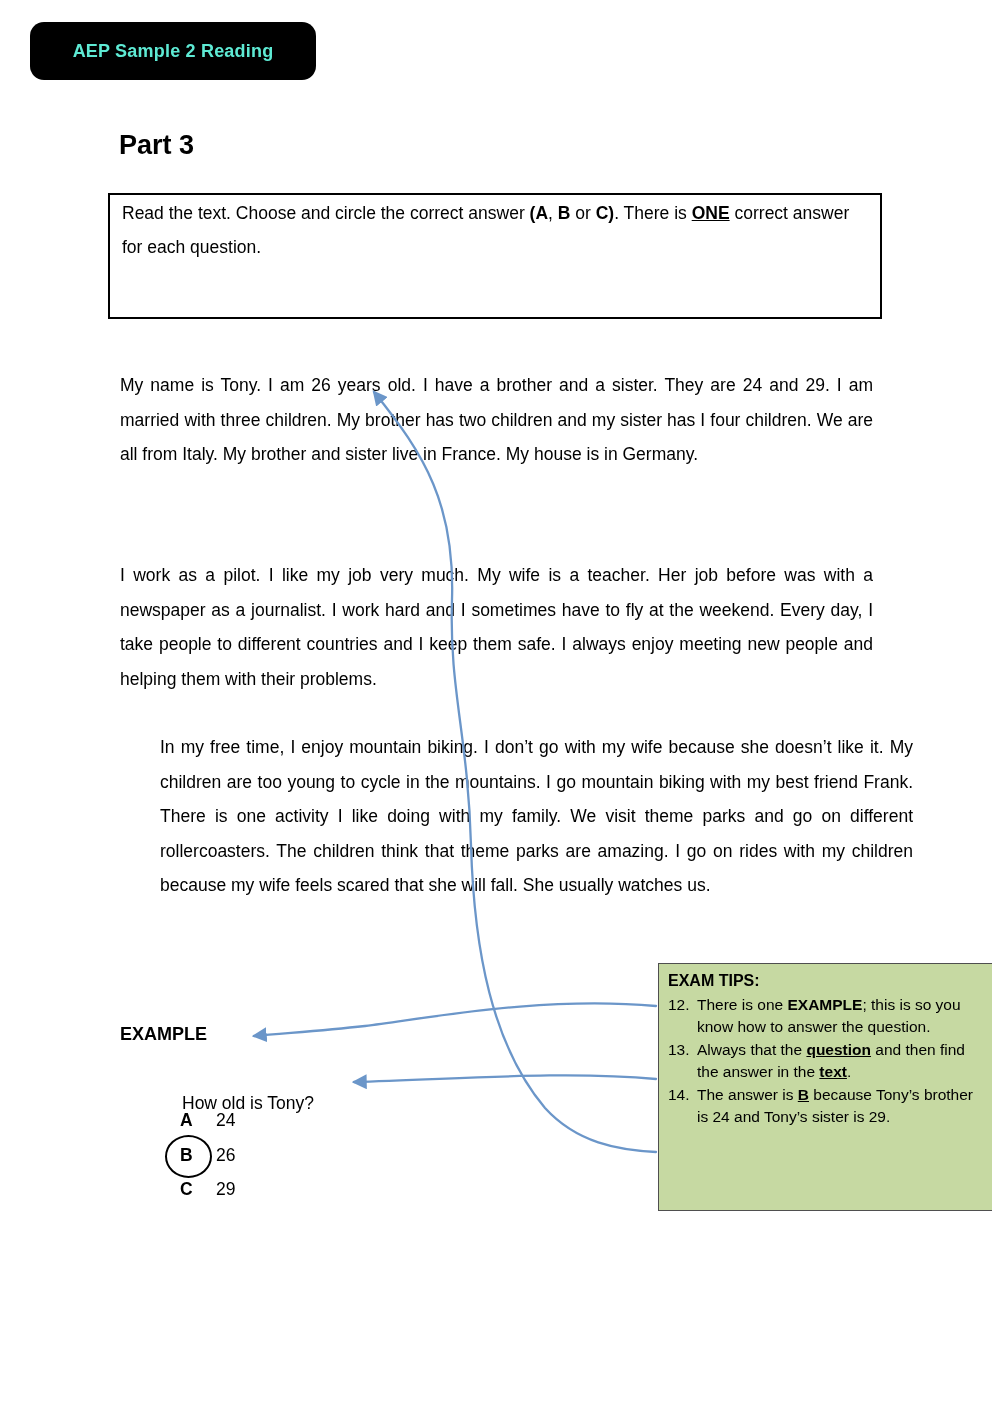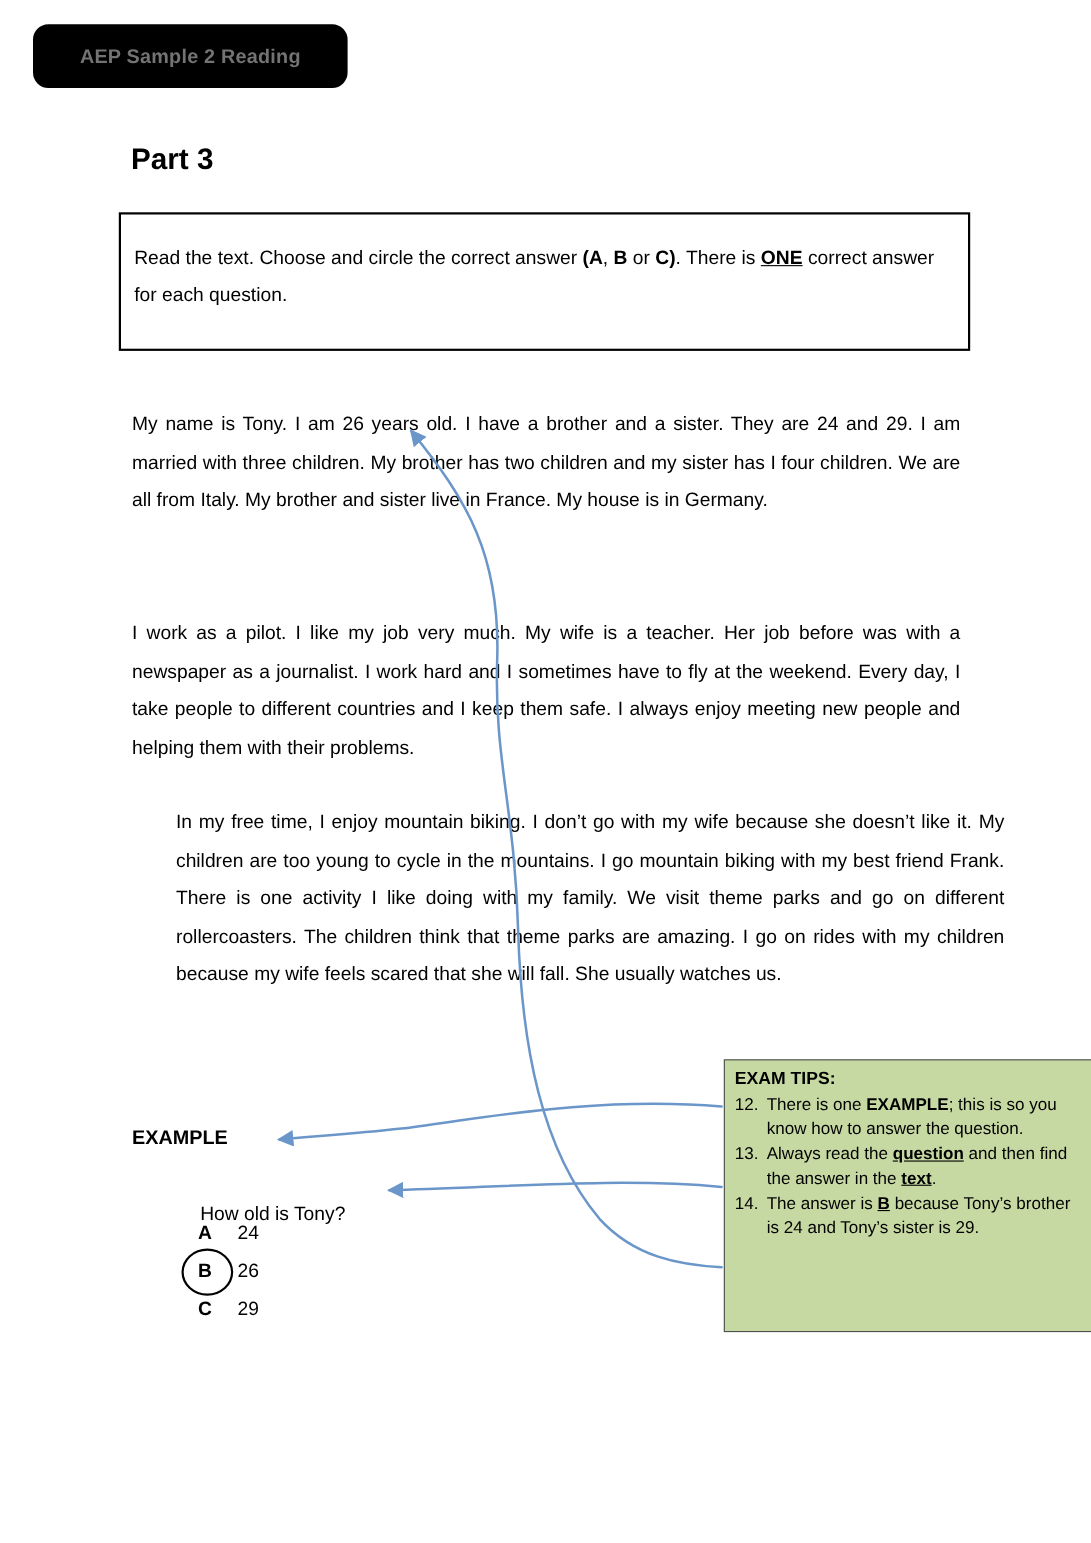--- a/index.html
+++ b/index.html
@@ -1,27 +1,27 @@
 <!DOCTYPE html>
 <html><head>
 <meta charset="utf-8">
 <style>
   * { margin:0; padding:0; box-sizing:border-box; }
   html,body { background:#ffffff; }
   body { font-family:"Liberation Sans", sans-serif; color:#000; }
   .page { position:relative; width:992px; height:1403px; background:#fff; overflow:hidden; }
 
   .badge { position:absolute; left:30px; top:22px; width:286px; height:58px;
-    background:#000; border-radius:14px; color:#737373; font-weight:bold; font-size:18px;
+    background:#000; border-radius:14px; color:#5eead4; font-weight:bold; font-size:18px;
     display:flex; align-items:center; justify-content:center; letter-spacing:0.2px; }
 
   .part-title { position:absolute; left:119px; top:130px; font-size:27px; font-weight:bold; }
 
   .instruction-box { position:absolute; left:108px; top:193px; width:774px; height:126px;
-    border:2px solid #000; padding:22px 12px; font-size:17.5px; line-height:34px; }
+    border:2px solid #000; padding:1px 12px; font-size:17.5px; line-height:34px; }
   .instruction-line2 { margin-top:12px; }
 
   .paragraph { position:absolute; left:120px; width:753px; font-size:17.5px;
     line-height:34.5px; text-align:justify; }
   #p1 { top:368px; } #p2 { top:558px; } #p3 { top:730px;margin-left:40px; }
 
   .example-label { position:absolute; left:120px; top:1024px; font-size:18px; font-weight:bold; }
   .question { position:absolute; left:182px; top:1076px; font-size:17.5px;margin-top:17px; }
 
   .option-row { position:absolute; left:180px; font-size:17.5px; display:flex; }
@@ -79,21 +79,21 @@
   </div>
 
   <div class="tips-box">
     <div class="tips-title">EXAM TIPS:</div>
     <div class="tip-item">
       <span class="tip-number">12.</span>
       <span class="tip-text"><span>There is one </span><span class="b">EXAMPLE</span><span>; this is so you know how to answer the question.</span></span>
     </div>
     <div class="tip-item">
       <span class="tip-number">13.</span>
-      <span class="tip-text"><span>Always read the </span><span class="b u">question</span><span> and then find the answer in the </span><span class="b u">text</span><span>.</span></span>
+      <span class="tip-text"><span>Always that the </span><span class="b u">question</span><span> and then find the answer in the </span><span class="b u">text</span><span>.</span></span>
     </div>
     <div class="tip-item">
       <span class="tip-number">14.</span>
       <span class="tip-text"><span>The answer is </span><span class="b u">B</span><span> because Tony’s brother is 24 and Tony’s sister is 29.</span></span>
     </div>
   </div>
 
   <svg class="svg-overlay" viewBox="0 0 992 1403" xmlns="http://www.w3.org/2000/svg">
     <defs>
       <marker id="arrow" viewBox="0 0 10 10" refX="8.5" refY="5" markerWidth="6.5" markerHeight="6.5" orient="auto-start-reverse">

